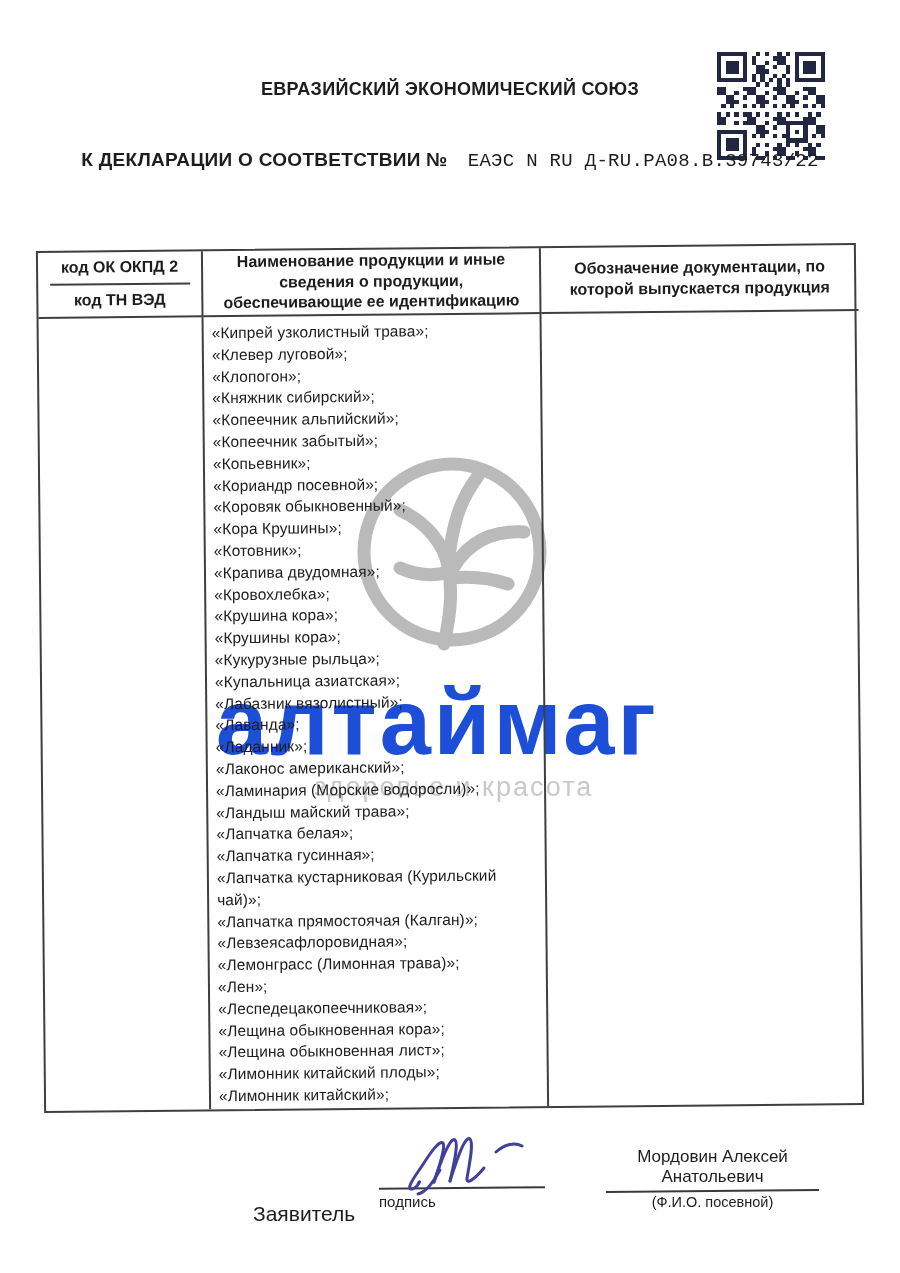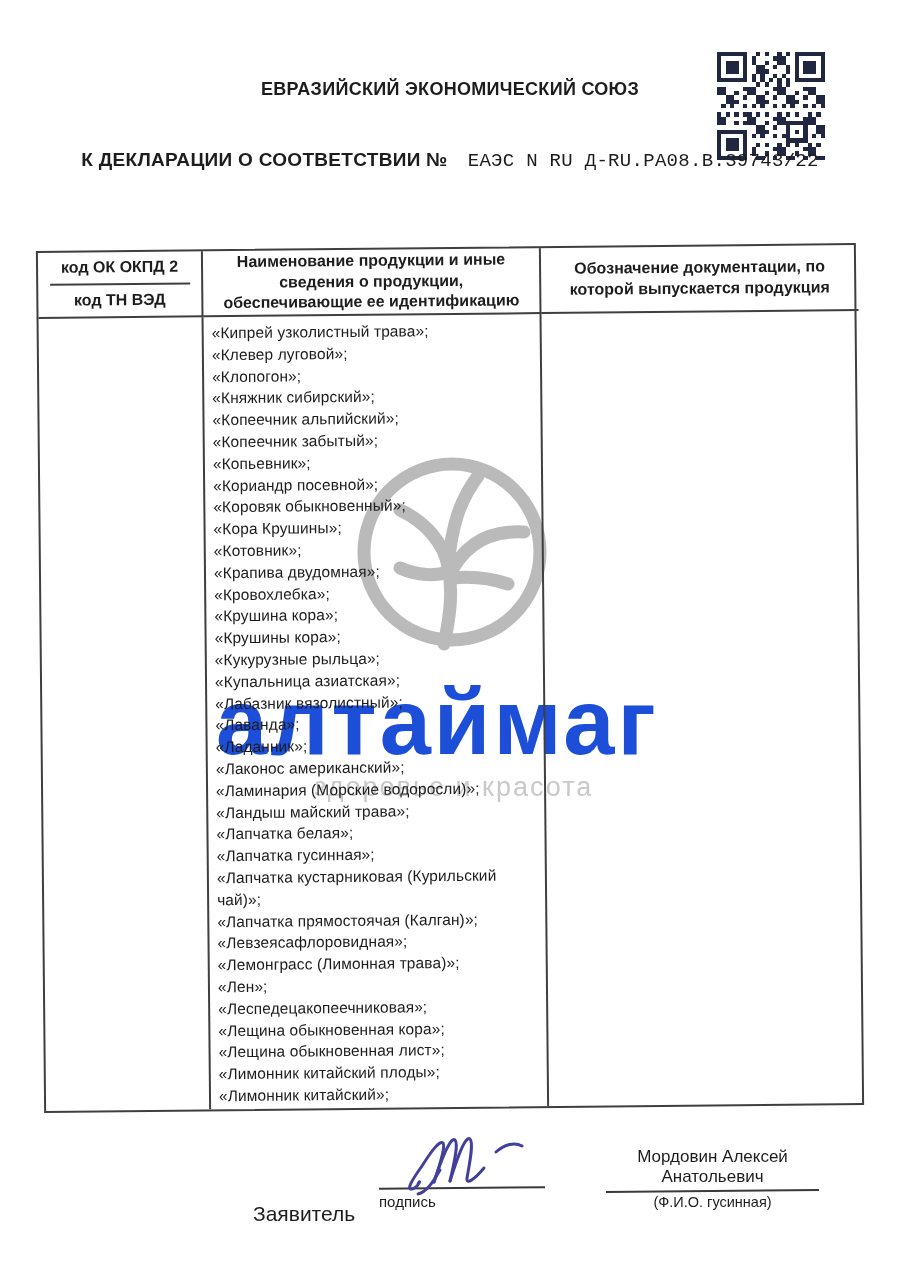--- a/index.html
+++ b/index.html
@@ -435,15 +435,15 @@
         <path d="M128 30 C137 22 147 20 154 24"></path>
       </g>
     </svg>
   </div>
   <div class="abs sig-line"></div>
   <div class="abs sig-caption">подпись</div>
 
   <div class="abs name-block">Мордовин Алексей
 Анатольевич</div>
   <div class="abs name-line"></div>
-  <div class="abs name-caption">(Ф.И.О. гусинная)</div>
+  <div class="abs name-caption">(Ф.И.О. посевной)</div>
 
 </div>
 
 </body></html>

